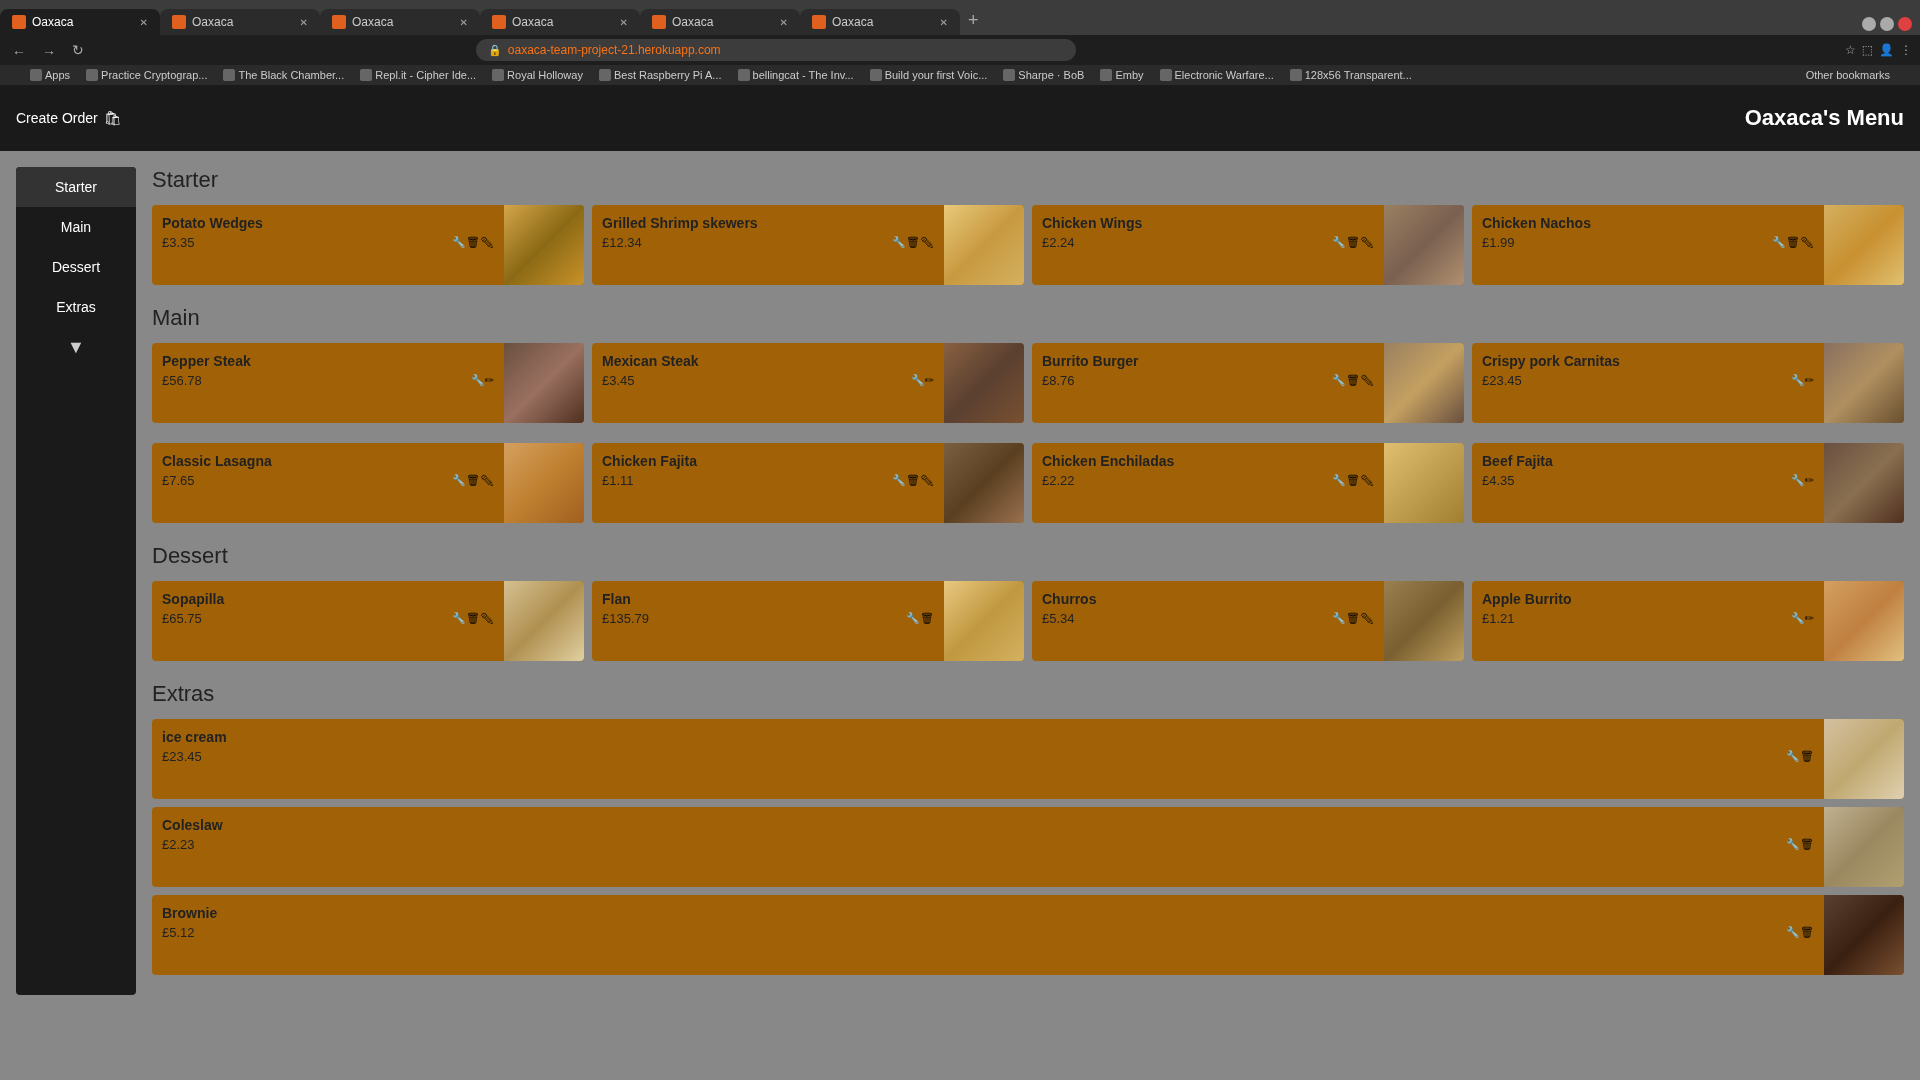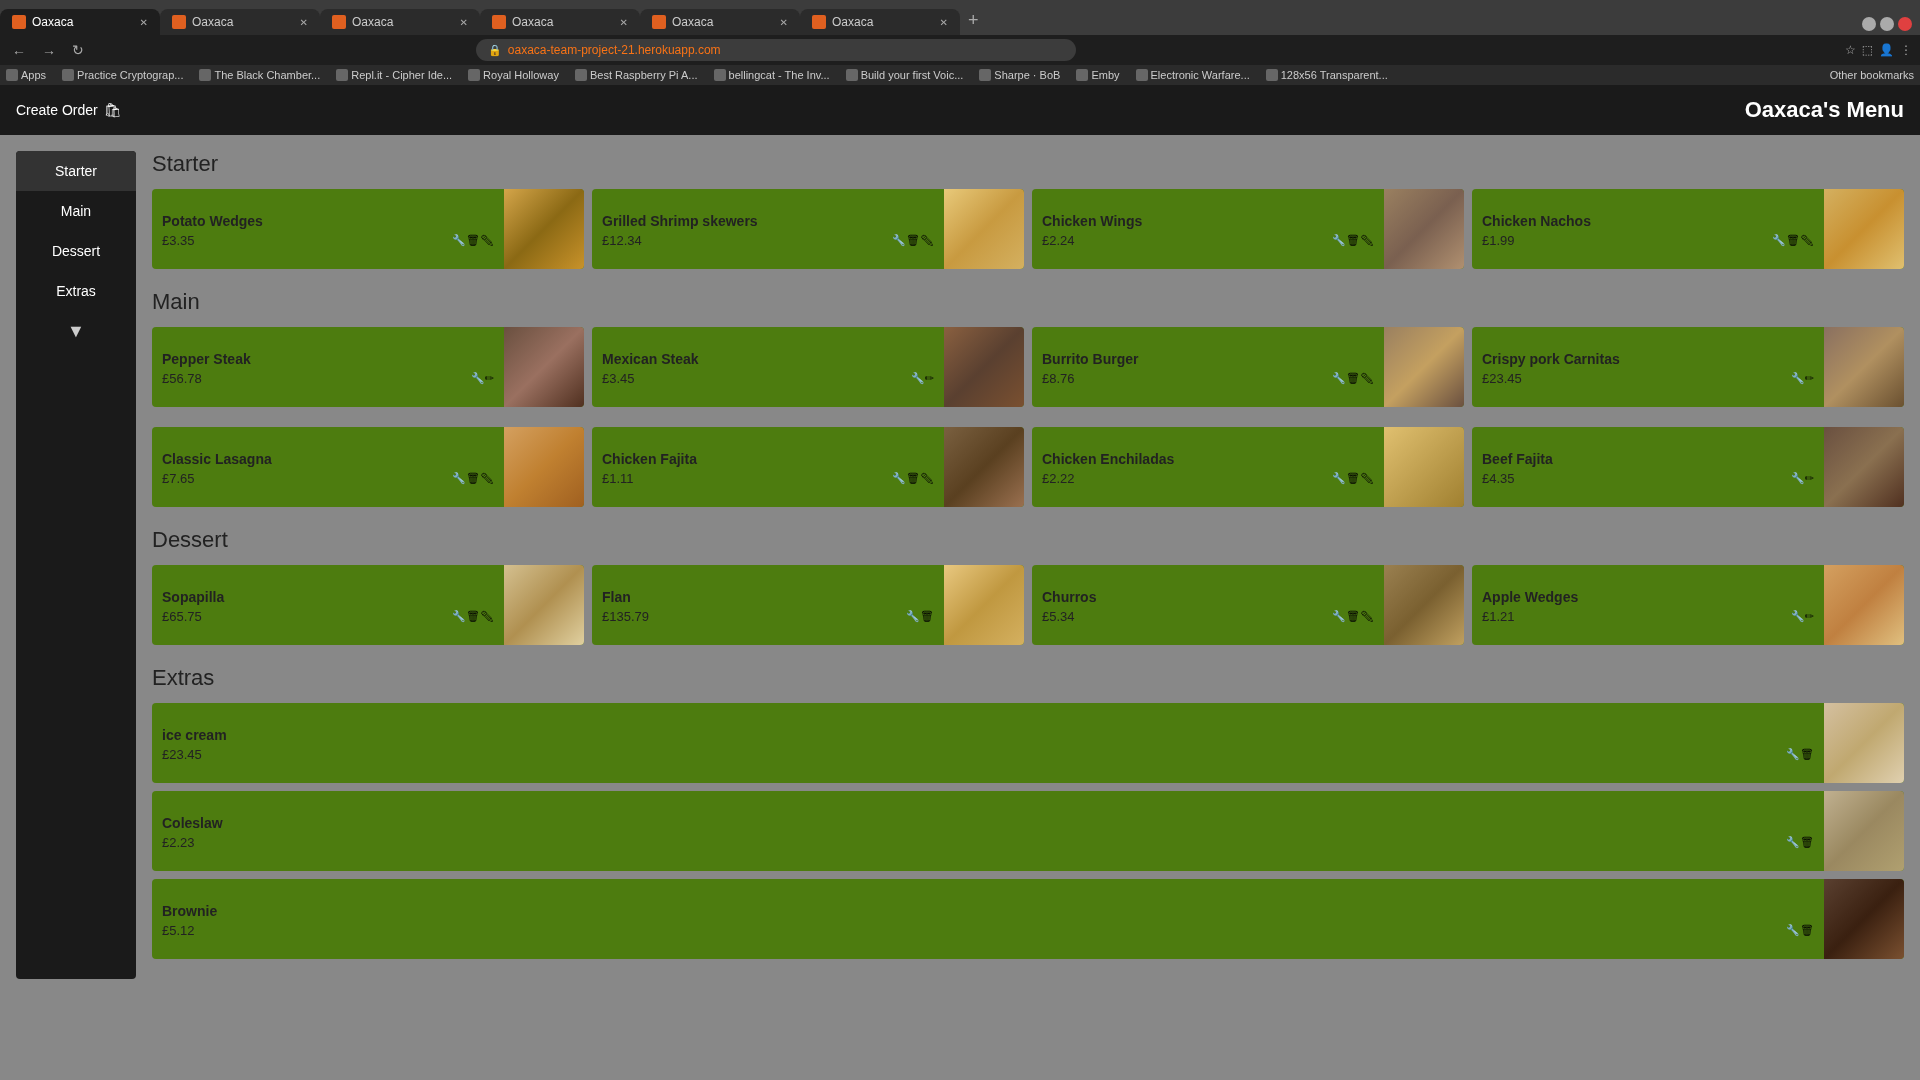--- a/index.html
+++ b/index.html
@@ -18,46 +18,46 @@
     .window-controls { display: flex; align-items: center; gap: 4px; padding: 4px 8px; }
     .win-btn { width: 14px; height: 14px; border-radius: 50%; border: none; cursor: pointer; }
 
     .address-bar { display: flex; align-items: center; background: #1e1e1e; padding: 4px 8px; gap: 8px; }
     .nav-btn { background: none; border: none; color: #aaa; cursor: pointer; font-size: 14px; padding: 2px 4px; }
     .url-bar { flex: 1; background: #3c3c3c; border-radius: 16px; padding: 4px 12px; color: #fff; font-size: 12px; display: flex; align-items: center; gap: 6px; max-width: 600px; margin: 0 auto; }
     .url-text { color: #f97316; font-size: 12px; }
     .address-right { display: flex; align-items: center; gap: 6px; margin-left: auto; }
     .addr-icon { color: #aaa; font-size: 12px; }
 
-    .bookmarks-bar { background: #2b2b2b; display: flex; align-items: center; padding: 2px 0; gap: 4px; overflow: hidden; }
+    .bookmarks-bar { background: #2b2b2b; display: flex; align-items: center; padding: 2px 24px; gap: 4px; overflow: hidden; }
     .bookmark-item { display: flex; align-items: center; gap: 3px; padding: 2px 6px; border-radius: 4px; cursor: pointer; white-space: nowrap; font-size: 11px; color: #ccc; }
     .bk-favicon { width: 12px; height: 12px; background: #666; border-radius: 2px; flex-shrink: 0; }
 
     
-    .app-header { background: #1a1a1a; color: #fff; display: flex; align-items: center; padding: 12px 16px; justify-content: space-between; }
+    .app-header { background: #1a1a1a; color: #fff; display: flex; align-items: center; padding: 20px 16px; justify-content: space-between; }
     .create-order-btn { display: flex; align-items: center; gap: 6px; font-size: 14px; color: #fff; cursor: pointer; }
     .page-title { font-size: 22px; font-weight: bold; color: #fff; }
 
     .content-wrapper { display: flex; padding: 16px; gap: 16px; }
 
     
     .sidebar { background: #1a1a1a; border-radius: 4px; width: 120px; flex-shrink: 0; overflow: hidden; }
     .sidebar-item { padding: 12px 16px; color: #fff; cursor: pointer; font-size: 14px; text-align: center; }
     .sidebar-item.active { background: #333; }
     .filter-btn { display: flex; justify-content: center; padding: 10px; cursor: pointer; }
     .filter-icon { font-size: 18px; color: #ccc; }
 
     
     .menu-content { flex: 1; }
     .section-title { font-size: 22px; font-weight: normal; color: #222; margin-bottom: 12px; }
 
     .menu-grid { display: grid; grid-template-columns: repeat(4, 1fr); gap: 8px; margin-bottom: 20px; }
     .menu-grid-2col { display: grid; grid-template-columns: repeat(1, 1fr); gap: 8px; margin-bottom: 20px; }
 
-    .menu-item { background: #4d7c0f; border-radius: 4px; display: flex; align-items: center; overflow: hidden; min-height: 80px; }
+    .menu-item { background: #a16207; border-radius: 4px; display: flex; align-items: flex-start; overflow: hidden; min-height: 80px; }
     .menu-item-info { flex: 1; padding: 10px 10px 8px; display: flex; flex-direction: column; justify-content: space-between; }
     .menu-item-name { font-size: 14px; font-weight: bold; color: #222; margin-bottom: 4px; }
     .menu-item-bottom { display: flex; align-items: center; justify-content: space-between; }
     .menu-item-price { font-size: 13px; color: #222; }
     .menu-item-icons { display: flex; gap: 3px; font-size: 11px; }
     .menu-item-img { width: 80px; height: 80px; background: #aaa; flex-shrink: 0; display: flex; align-items: center; justify-content: center; overflow: hidden; }
 
     
     .img-potato { background: linear-gradient(135deg, #d4a54a, #8B6914, #c8922a); }
     .img-shrimp { background: linear-gradient(135deg, #e8c97a, #c89a40, #d4b060); }
@@ -383,21 +383,21 @@
             <div class="menu-item-name">Churros</div>
             <div class="menu-item-bottom">
               <span class="menu-item-price">£5.34</span>
               <span class="menu-item-icons">🔧🗑✏</span>
             </div>
           </div>
           <div class="menu-item-img img-churros"></div>
         </div>
         <div class="menu-item">
           <div class="menu-item-info">
-            <div class="menu-item-name">Apple Wedges</div>
+            <div class="menu-item-name">Apple Burrito</div>
             <div class="menu-item-bottom">
               <span class="menu-item-price">£1.21</span>
               <span class="menu-item-icons">🔧✏</span>
             </div>
           </div>
           <div class="menu-item-img img-apple-burrito"></div>
         </div>
       </div>
     </div>
 

